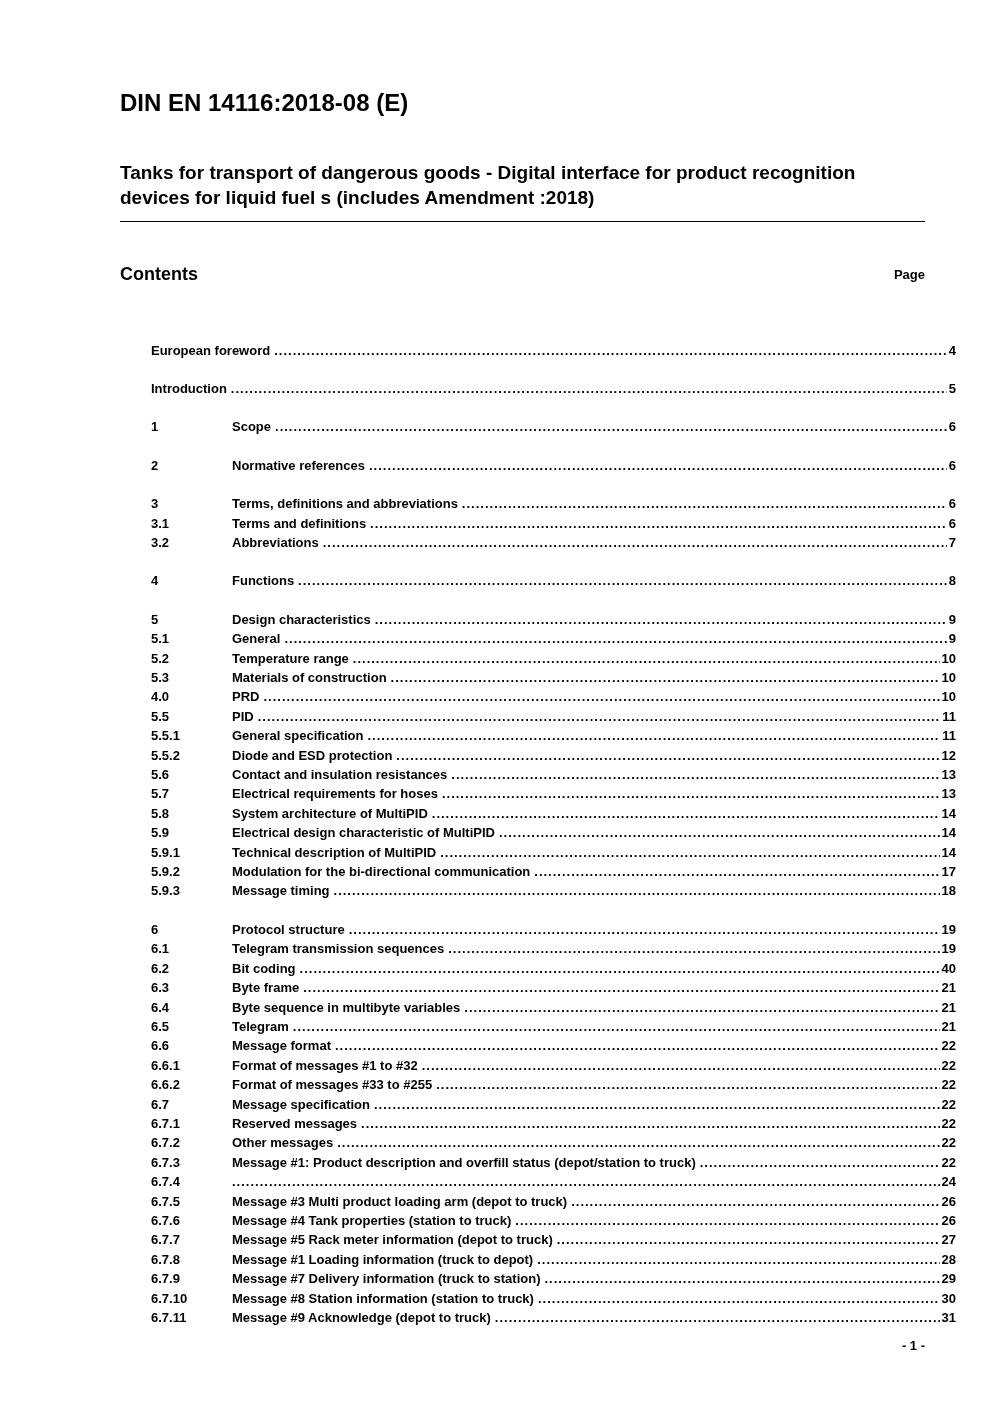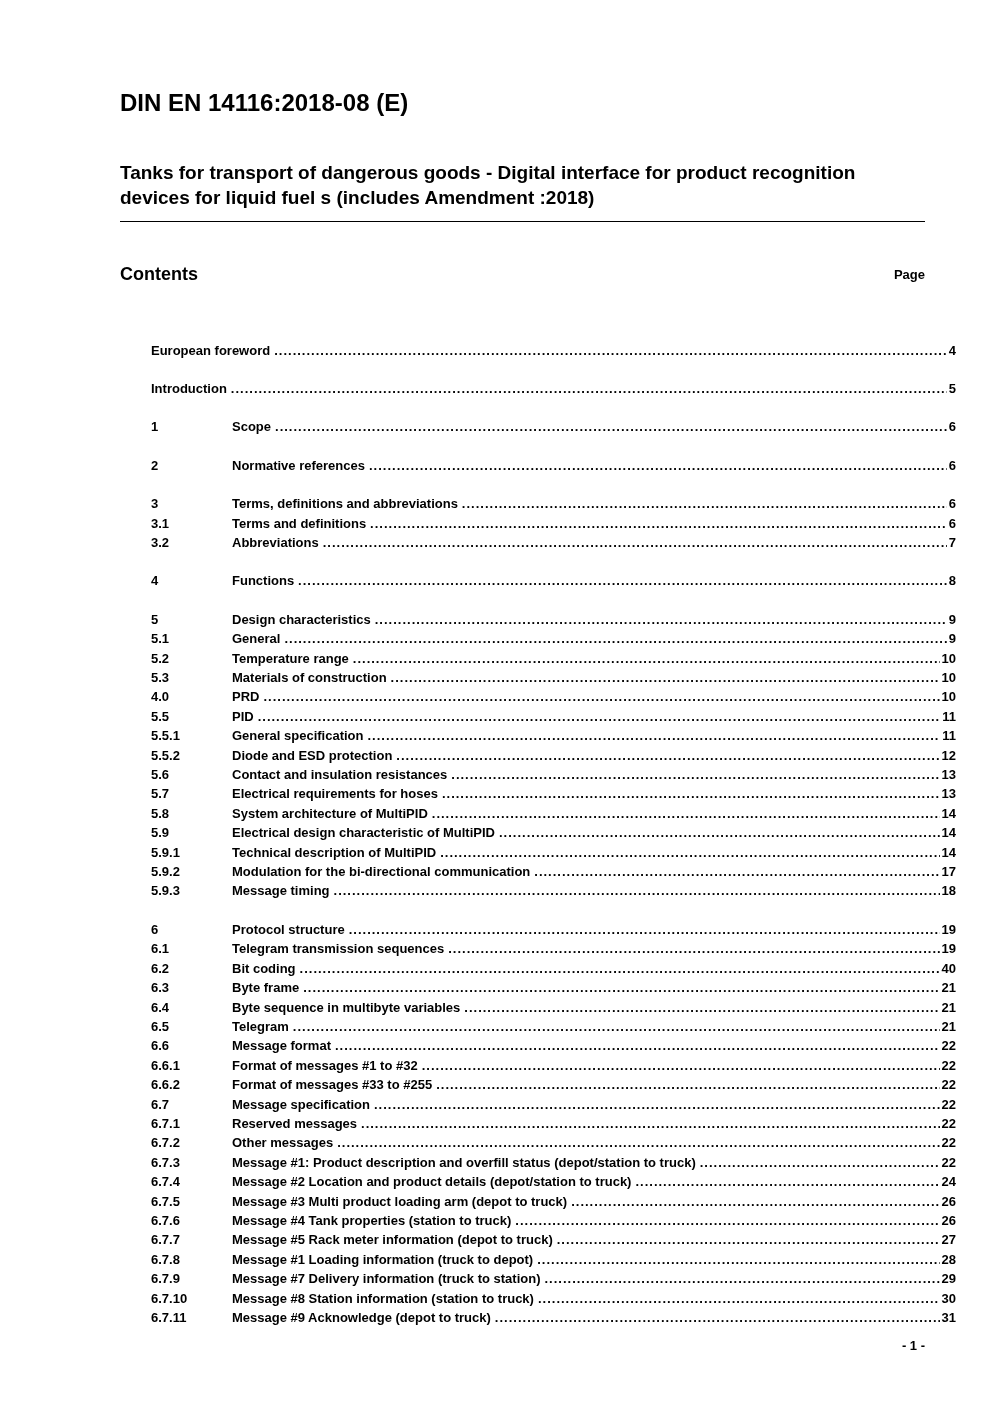--- a/index.html
+++ b/index.html
@@ -344,21 +344,20 @@
           <span class="toc-page">22</span>
         </div>
         <div class="toc-row">
           <span class="toc-num">6.7.3</span>
           <span class="toc-title">Message #1: Product description and overfill status (depot/station to truck)</span>
           <span class="toc-dots"></span>
           <span class="toc-page">22</span>
         </div>
         <div class="toc-row">
           <span class="toc-num">6.7.4</span>
-          <span class="toc-title">Message #2 Location and product details (depot/station to truck)</span>
           <span class="toc-dots"></span>
           <span class="toc-page">24</span>
         </div>
         <div class="toc-row">
           <span class="toc-num">6.7.5</span>
           <span class="toc-title">Message #3 Multi product loading arm (depot to truck)</span>
           <span class="toc-dots"></span>
           <span class="toc-page">26</span>
         </div>
         <div class="toc-row">

